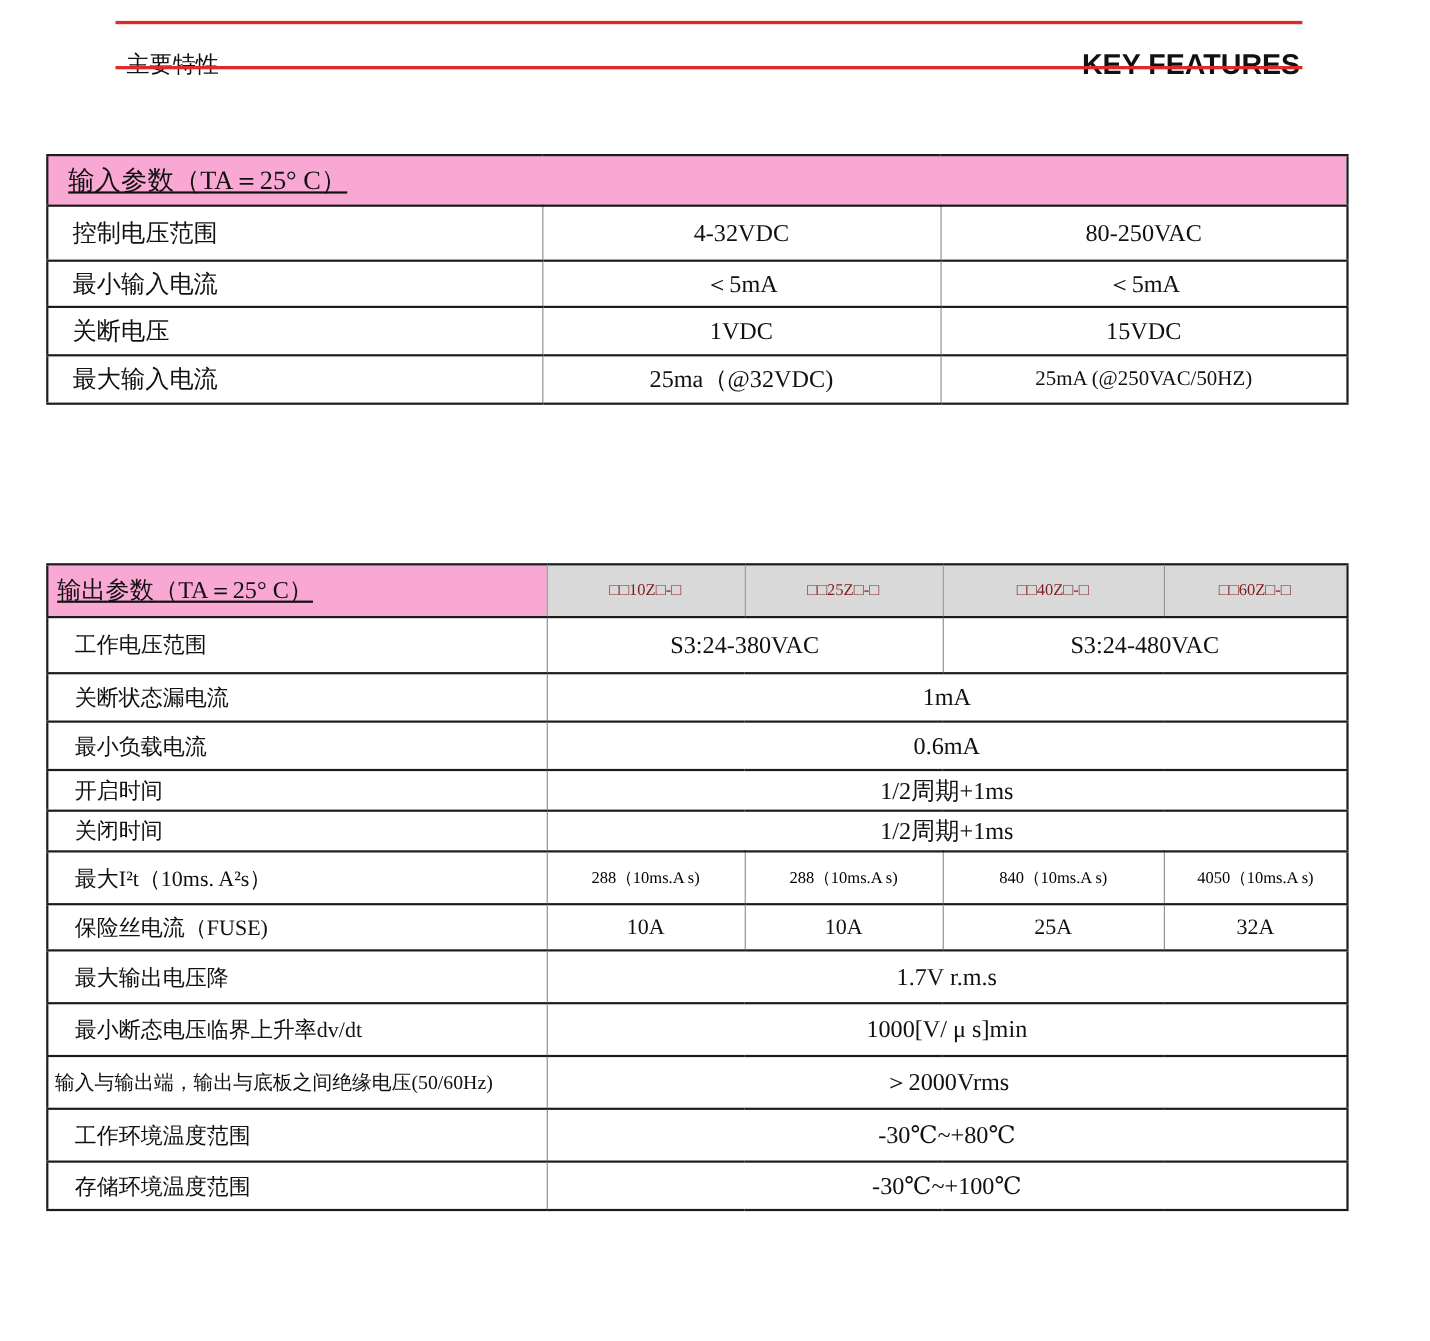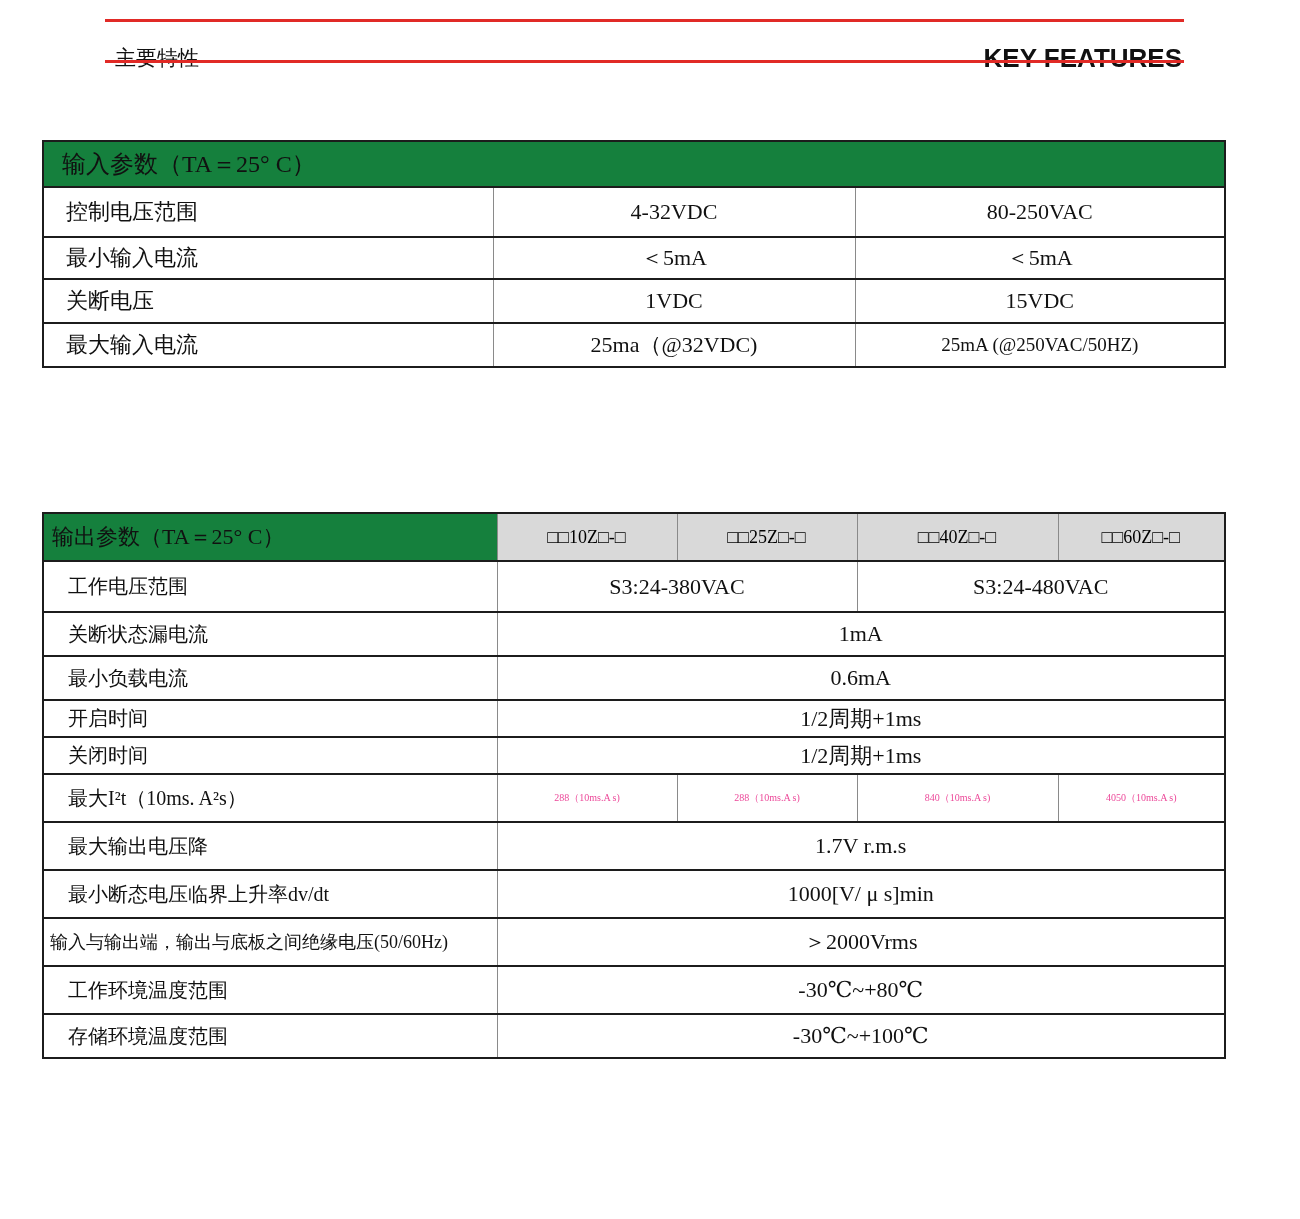--- a/index.html
+++ b/index.html
@@ -20,32 +20,32 @@
   table.param{
     position:absolute;left:42px;width:1182px;
     border-collapse:collapse;table-layout:fixed;
   }
   table.param{border:2px solid #1c1c1c;}
   table.param td{
     border-top:2px solid #1c1c1c;border-bottom:2px solid #1c1c1c;
     border-left:1px solid #8a8a8a;border-right:1px solid #8a8a8a;
     overflow:hidden;white-space:nowrap;
   }
-  td.head{background:#15803d;}
+  td.head{background:#f9a8d4;text-decoration:underline;}
   .t1{top:140px;}
   .t1 td.head{font-size:24px;padding-left:18px;}
   .t1 td.lbl{font-size:22px;padding-left:22px;}
   .t1 td.val{font-size:22px;text-align:center;}
   .t2{top:512px;}
   .t2 td.head{font-size:22px;padding-left:8px;margin-top:48px;}
-  .t2 td.mh{background:#d9d9d9;font-size:18px;color:#000000;text-align:center;padding-left:0;}
+  .t2 td.mh{background:#d9d9d9;font-size:15px;color:#7f1d1d;text-align:center;padding-left:0;}
   .t2 td.lbl{font-size:20px;padding-left:24px;}
   .t2 td.lbl-sm{font-size:18px;padding-left:6px;}
   .t2 td.val{font-size:22px;text-align:center;}
-  .t2 td.val-sm{font-size:10px;text-align:center;color:#ec4899;}
+  .t2 td.val-sm{font-size:15px;text-align:center;color:#000000;}
 </style>
 </head>
 <body>
 
 <div class="rule rule-top"></div>
 <div class="section-header">
   <span class="title-cn">主要特性</span>
   <span class="title-en">KEY FEATURES</span>
 </div>
 <div class="rule rule-bottom"></div>
@@ -120,20 +120,27 @@
     <td class="lbl">关闭时间</td>
     <td class="val" colspan="4">1/2周期+1ms</td>
   </tr>
   <tr style="height:48px">
     <td class="lbl">最大I²t（10ms. A²s）</td>
     <td class="val-sm">288（10ms.A s)</td>
     <td class="val-sm">288（10ms.A s)</td>
     <td class="val-sm">840（10ms.A s)</td>
     <td class="val-sm">4050（10ms.A s)</td>
   </tr>
+  <tr style="height:42px">
+    <td class="lbl">保险丝电流（FUSE)</td>
+    <td class="val" style="font-size:20px">10A</td>
+    <td class="val" style="font-size:20px">10A</td>
+    <td class="val" style="font-size:20px">25A</td>
+    <td class="val" style="font-size:20px">32A</td>
+  </tr>
   <tr style="height:48px">
     <td class="lbl">最大输出电压降</td>
     <td class="val" colspan="4">1.7V r.m.s</td>
   </tr>
   <tr style="height:48px">
     <td class="lbl">最小断态电压临界上升率dv/dt</td>
     <td class="val" colspan="4">1000[V/ μ s]min</td>
   </tr>
   <tr style="height:48px">
     <td class="lbl-sm">输入与输出端，输出与底板之间绝缘电压(50/60Hz)</td>

